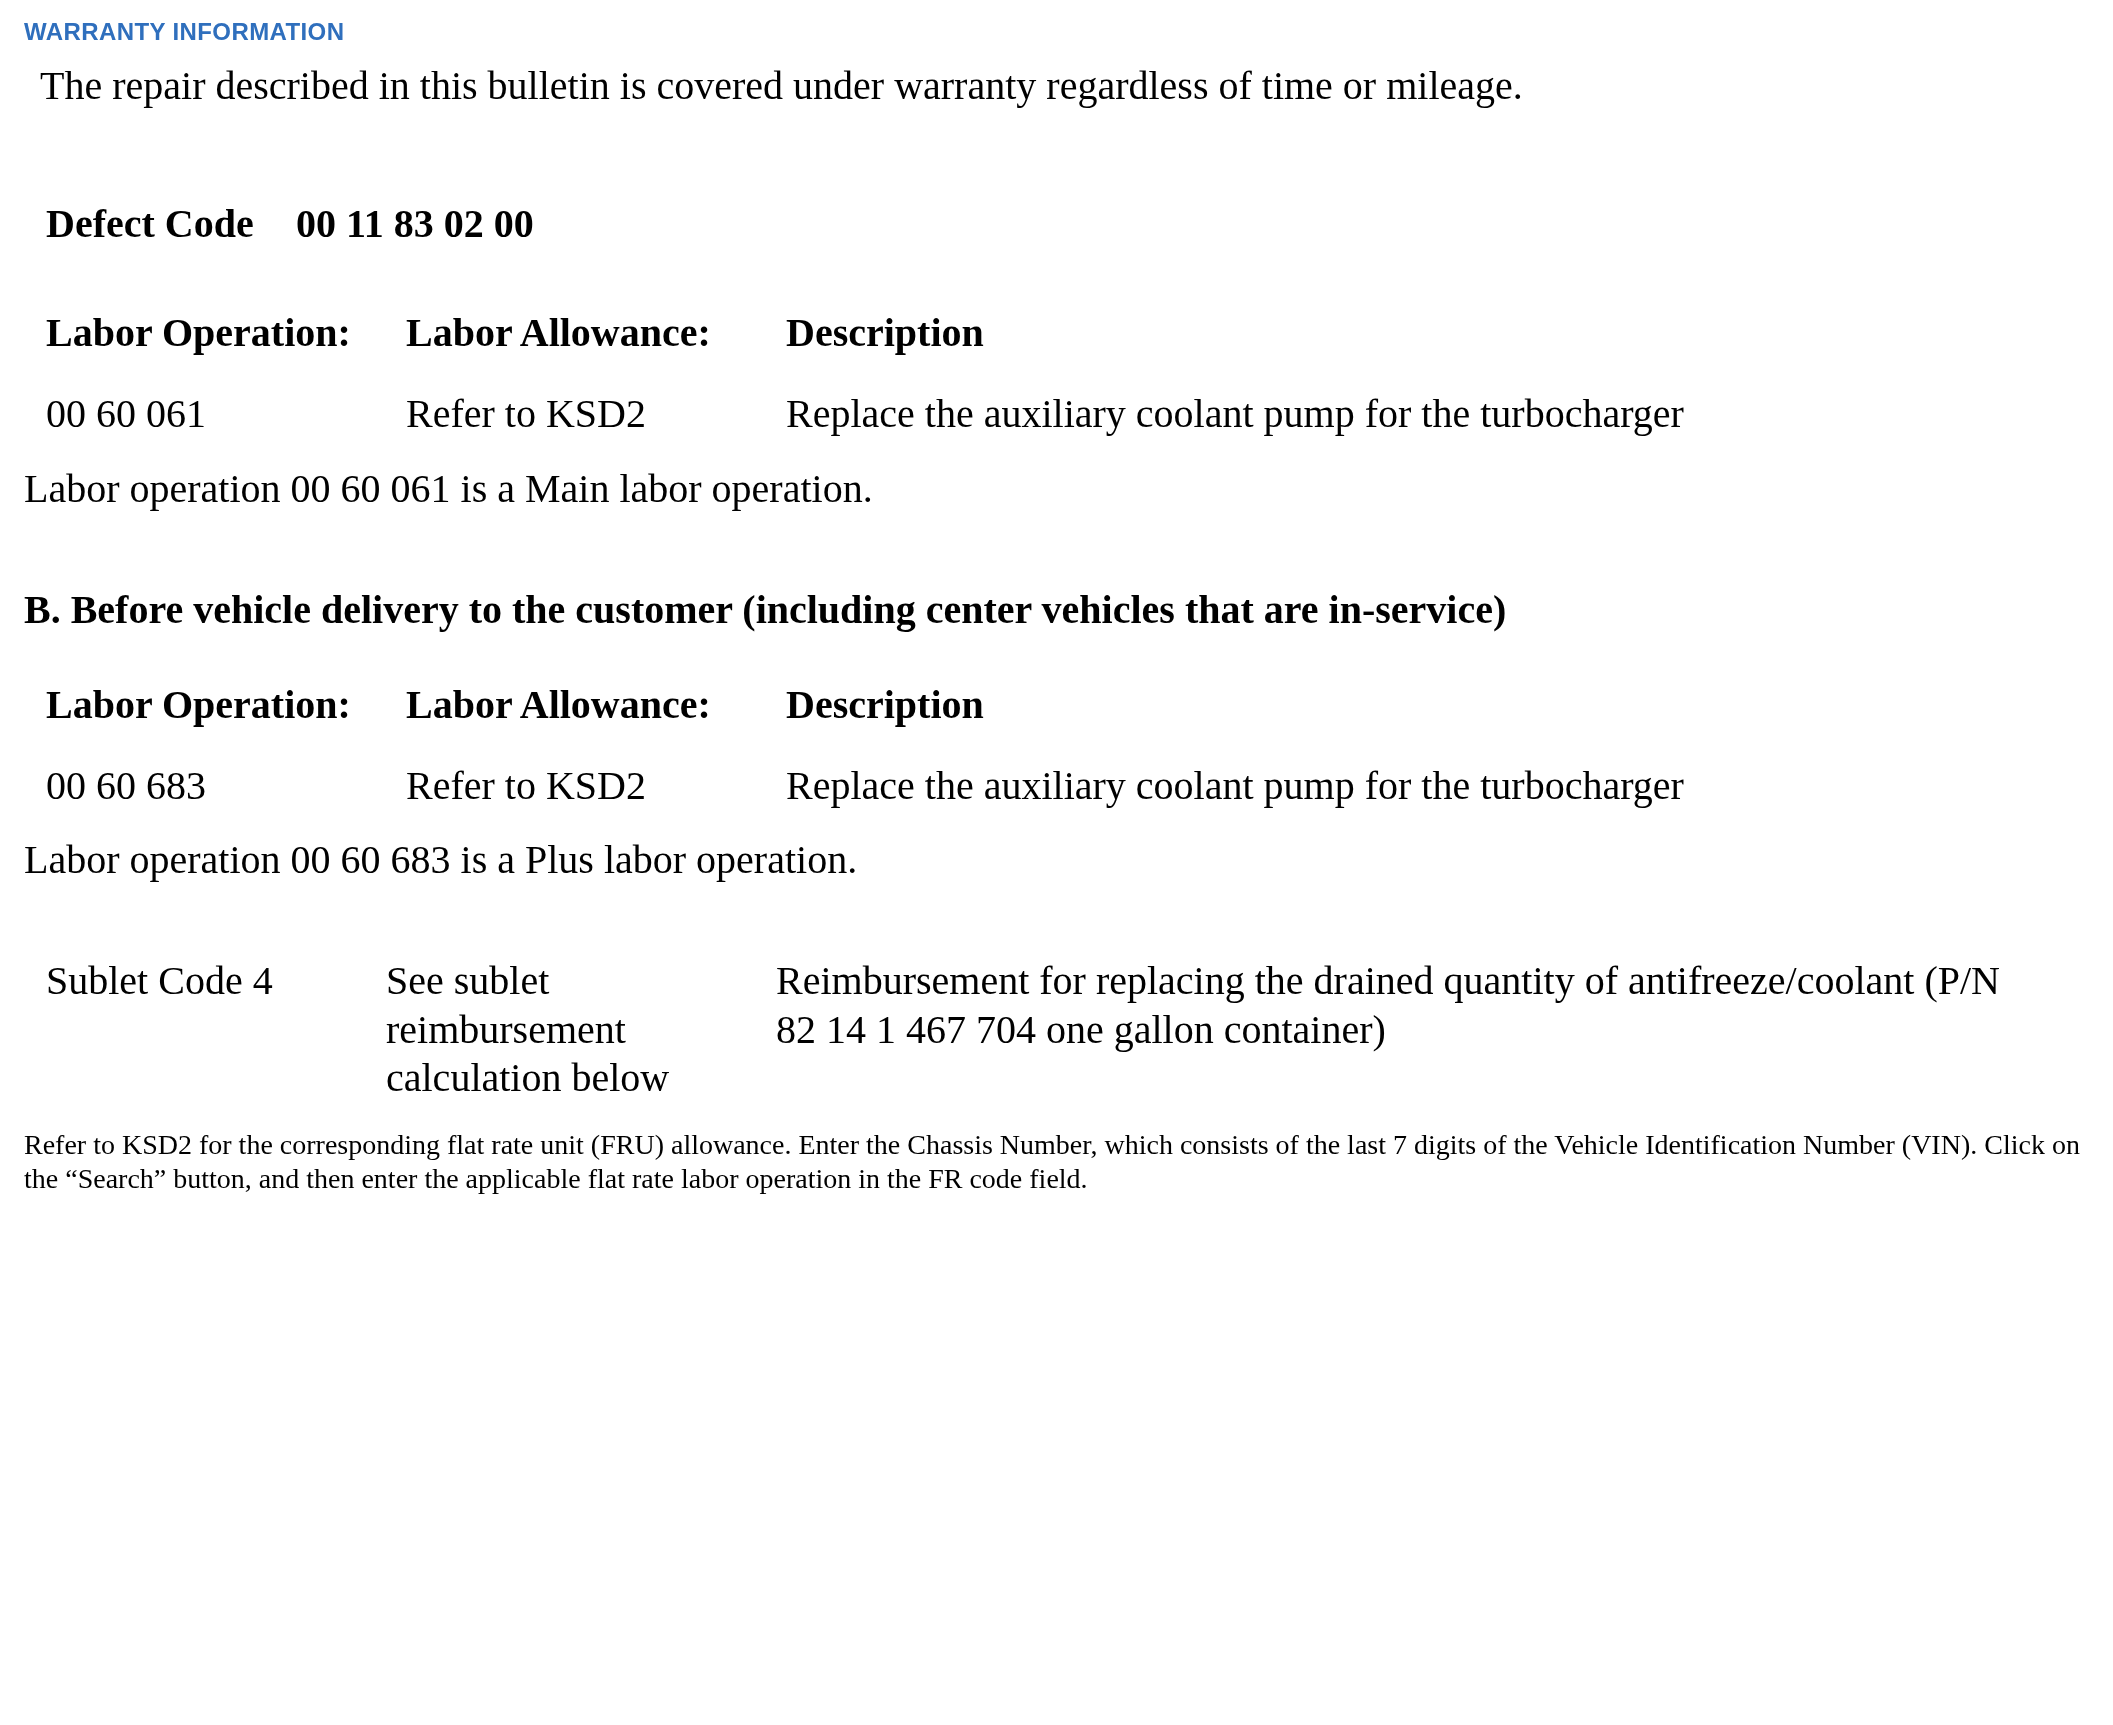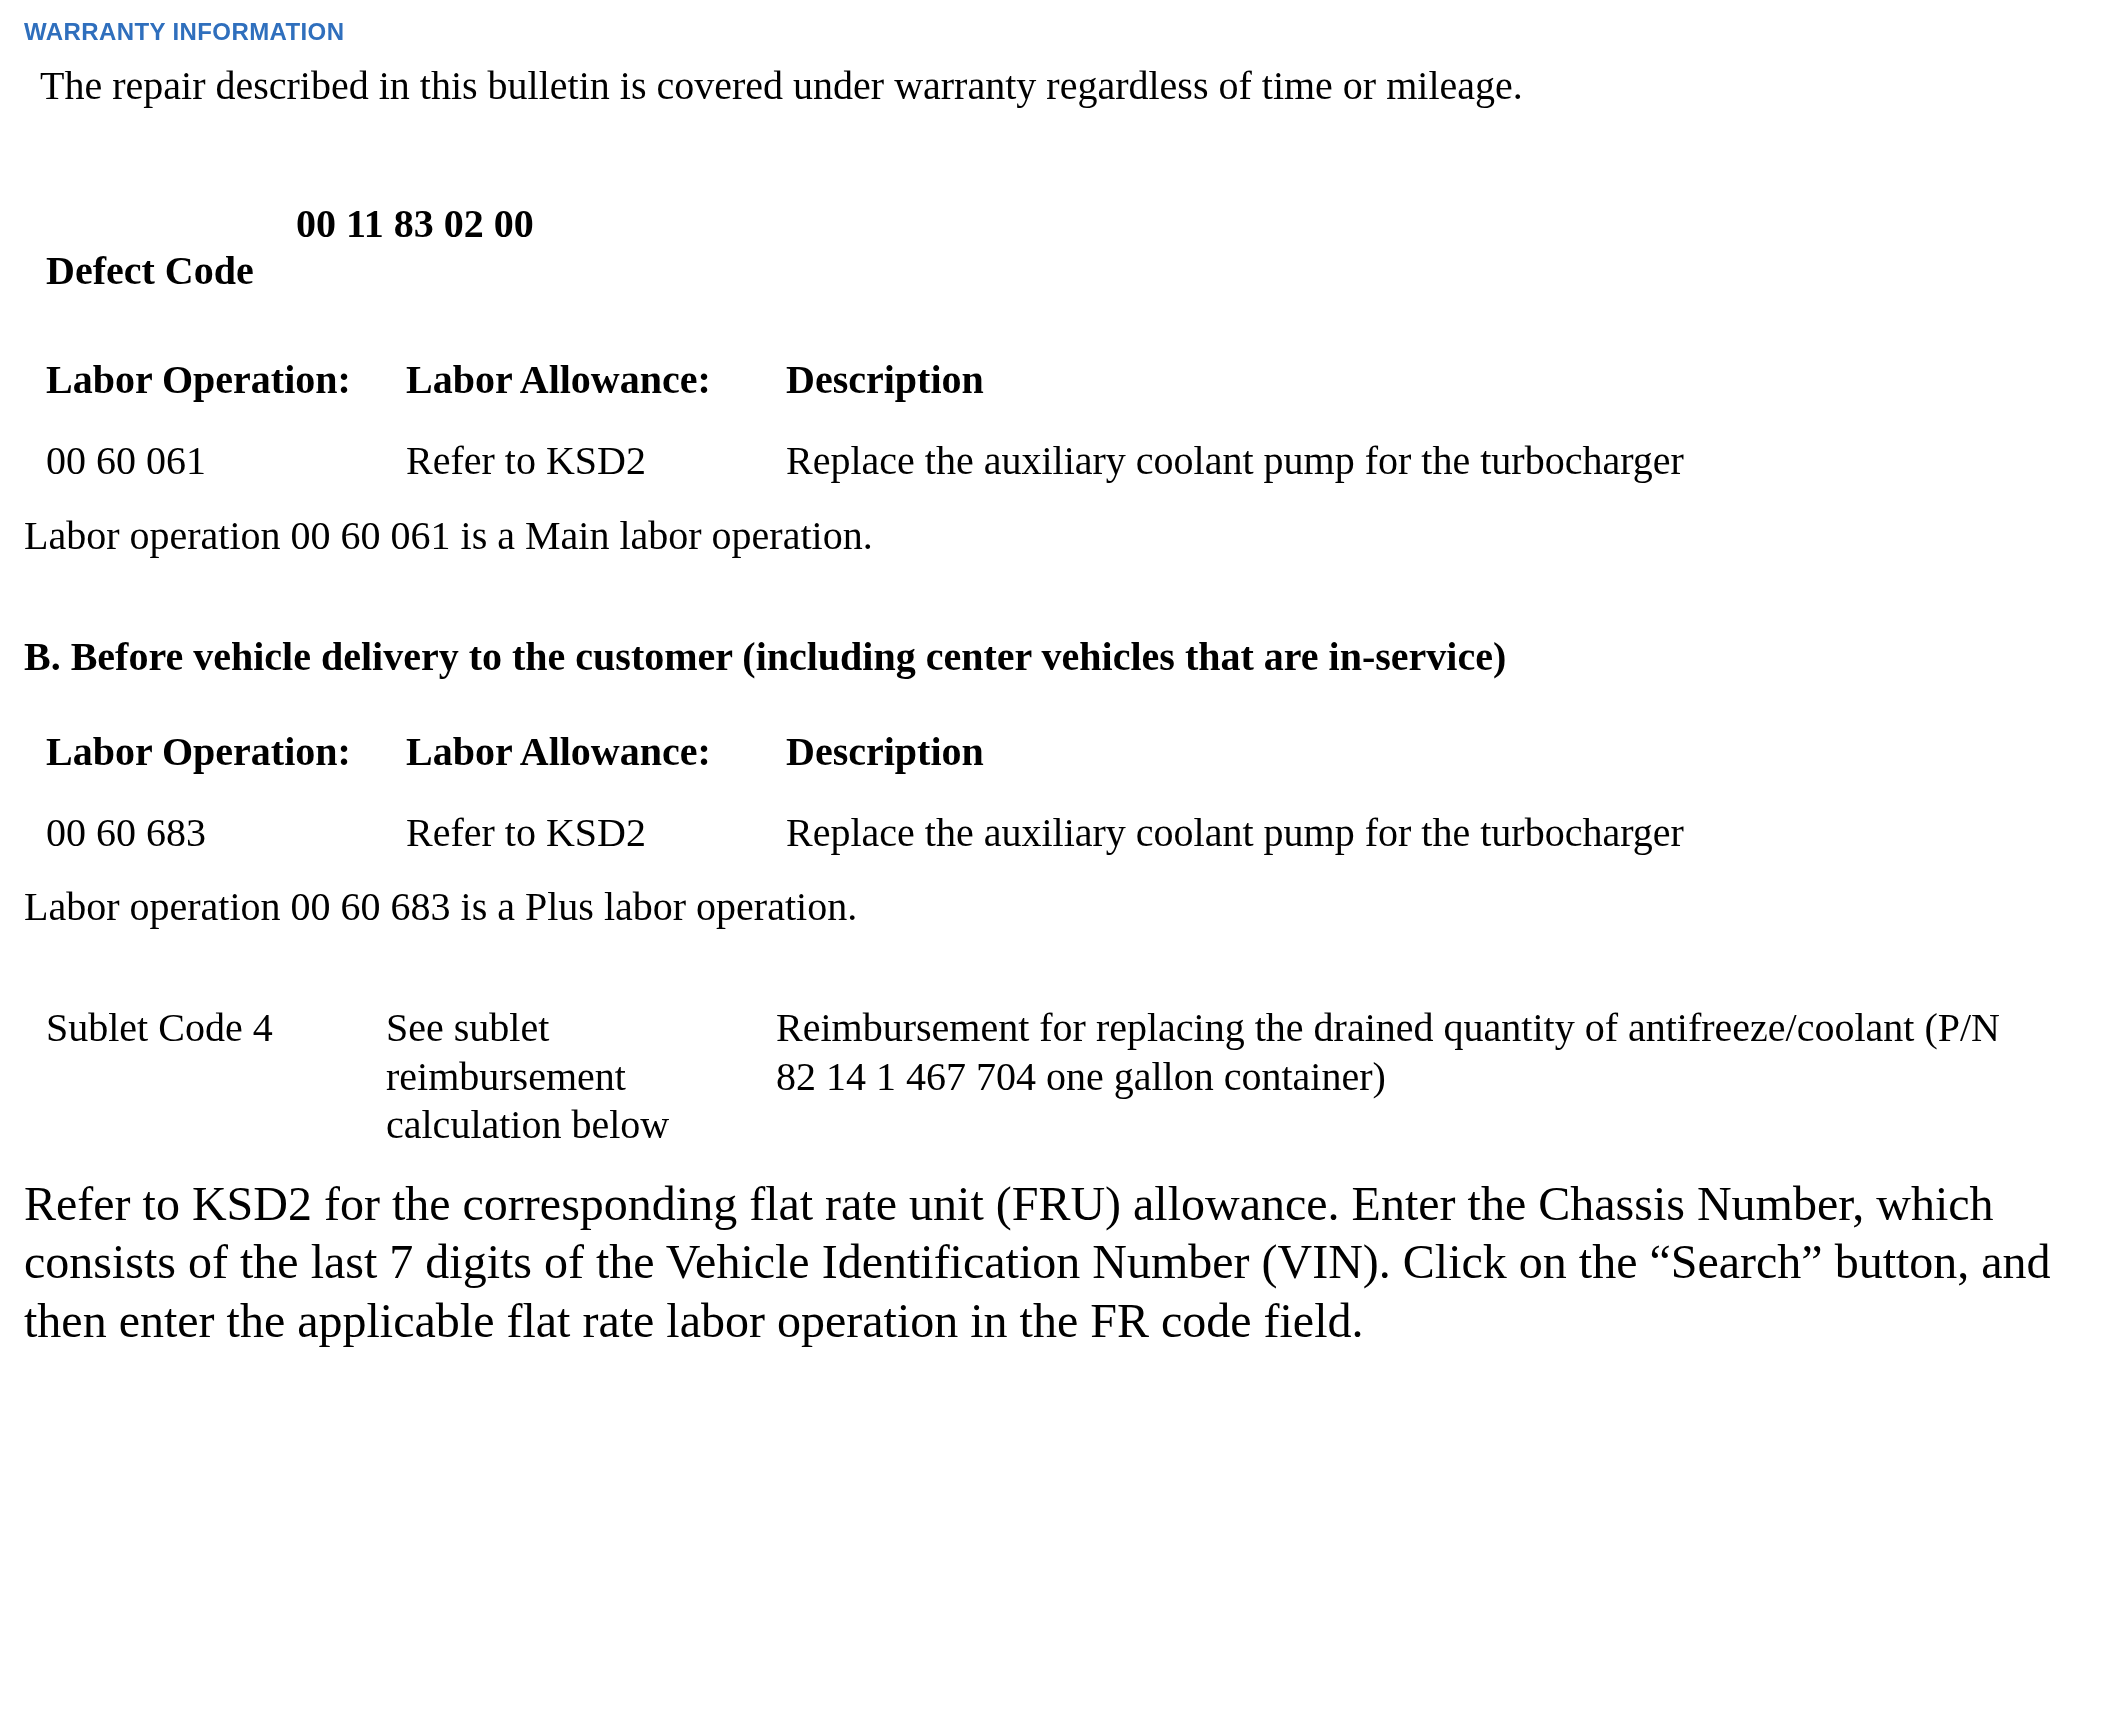--- a/index.html
+++ b/index.html
@@ -38,21 +38,21 @@
   .spacer-md { height: 48px; }
   .spacer-sm { height: 26px; }
   .spacer-xs { height: 14px; }
 
   .defect-row {
     display: flex;
     margin-left: 22px;
     font-weight: bold;
     font-size: 40px;
   }
-  .defect-label { width: 250px; margin-top: 47px; }
+  .defect-label { width: 250px; }
   .defect-value { }
 
   .subhead {
     font-weight: bold;
     font-size: 40px;
     margin: 0;
   }
 
   table.labor {
     border-collapse: collapse;
@@ -93,21 +93,21 @@
   table.sublet col.s1 { width: 340px; }
   table.sublet col.s2 { width: 390px; }
   table.sublet col.s3 { width: 1230px; }
   table.sublet td {
     font-size: 40px;
     line-height: 1.21;
     vertical-align: top;
     padding: 0;
   }
   .closing {
-    font-size: 48px;
+    font-size: 28px;
     line-height: 1.21;
     margin: 0;
   }
 </style>
 </head>
 <body>
 
 <div class="page">
 
   <h1 class="section-heading">WARRANTY INFORMATION</h1>

